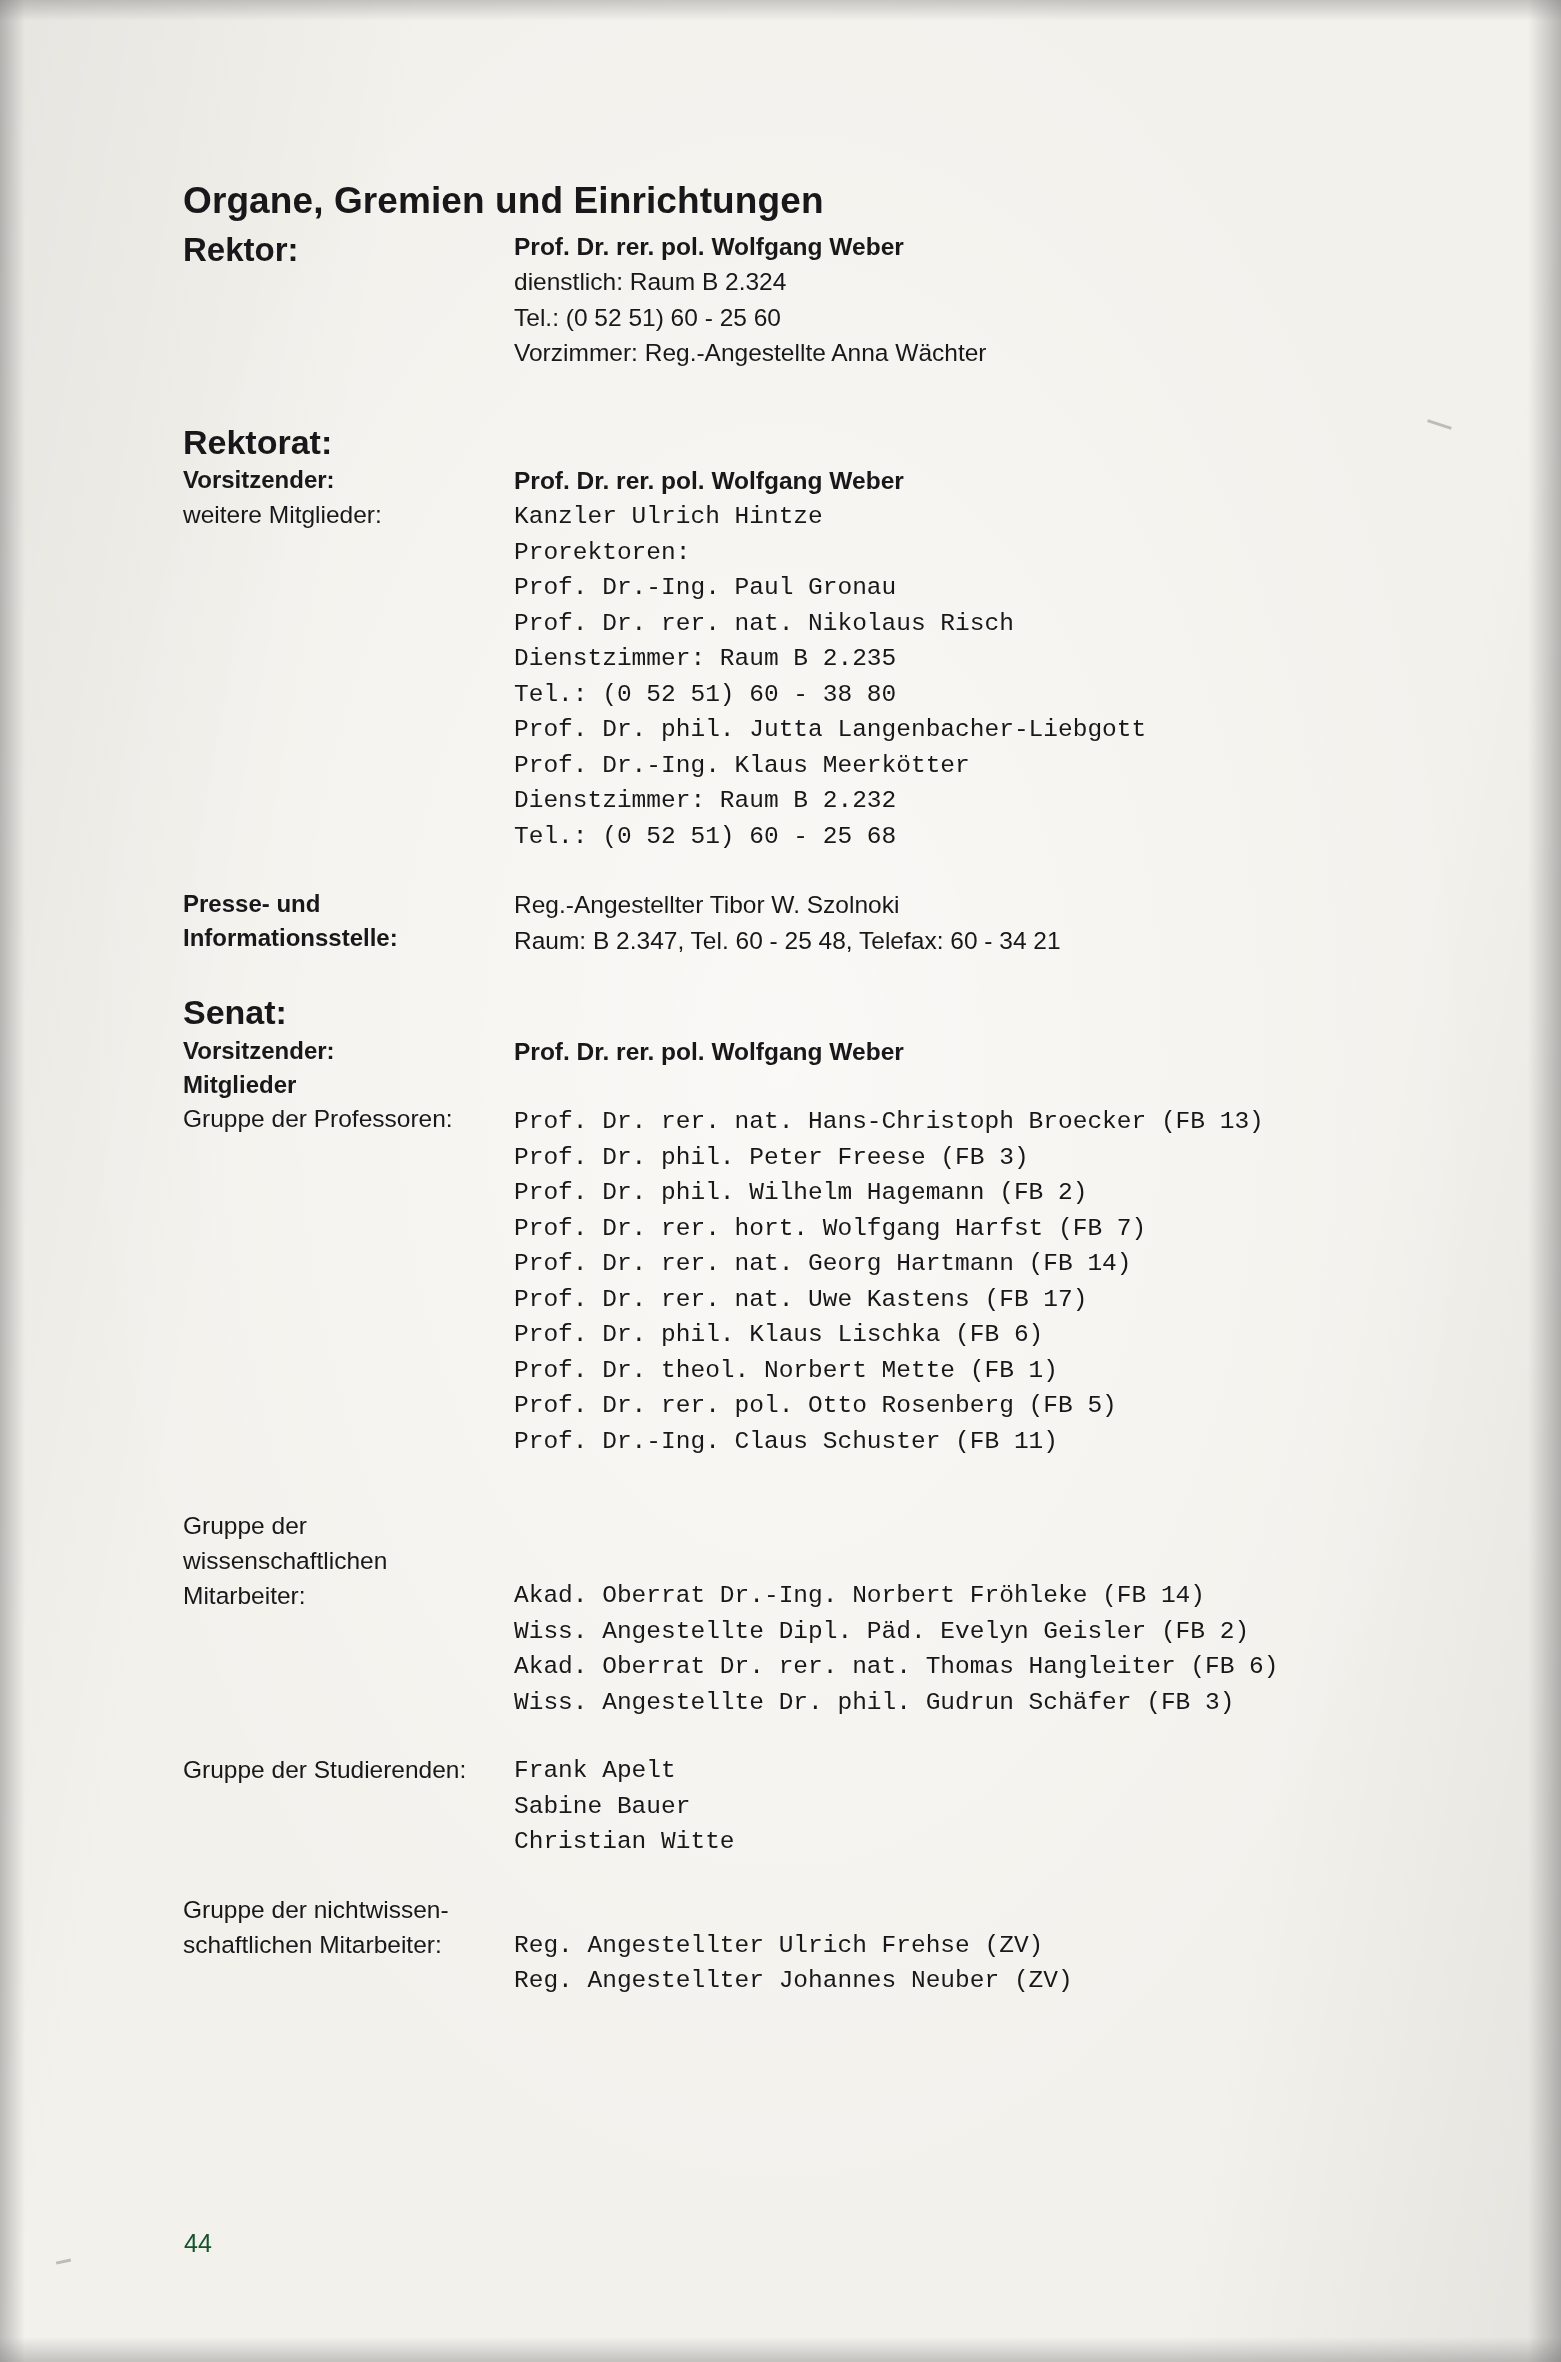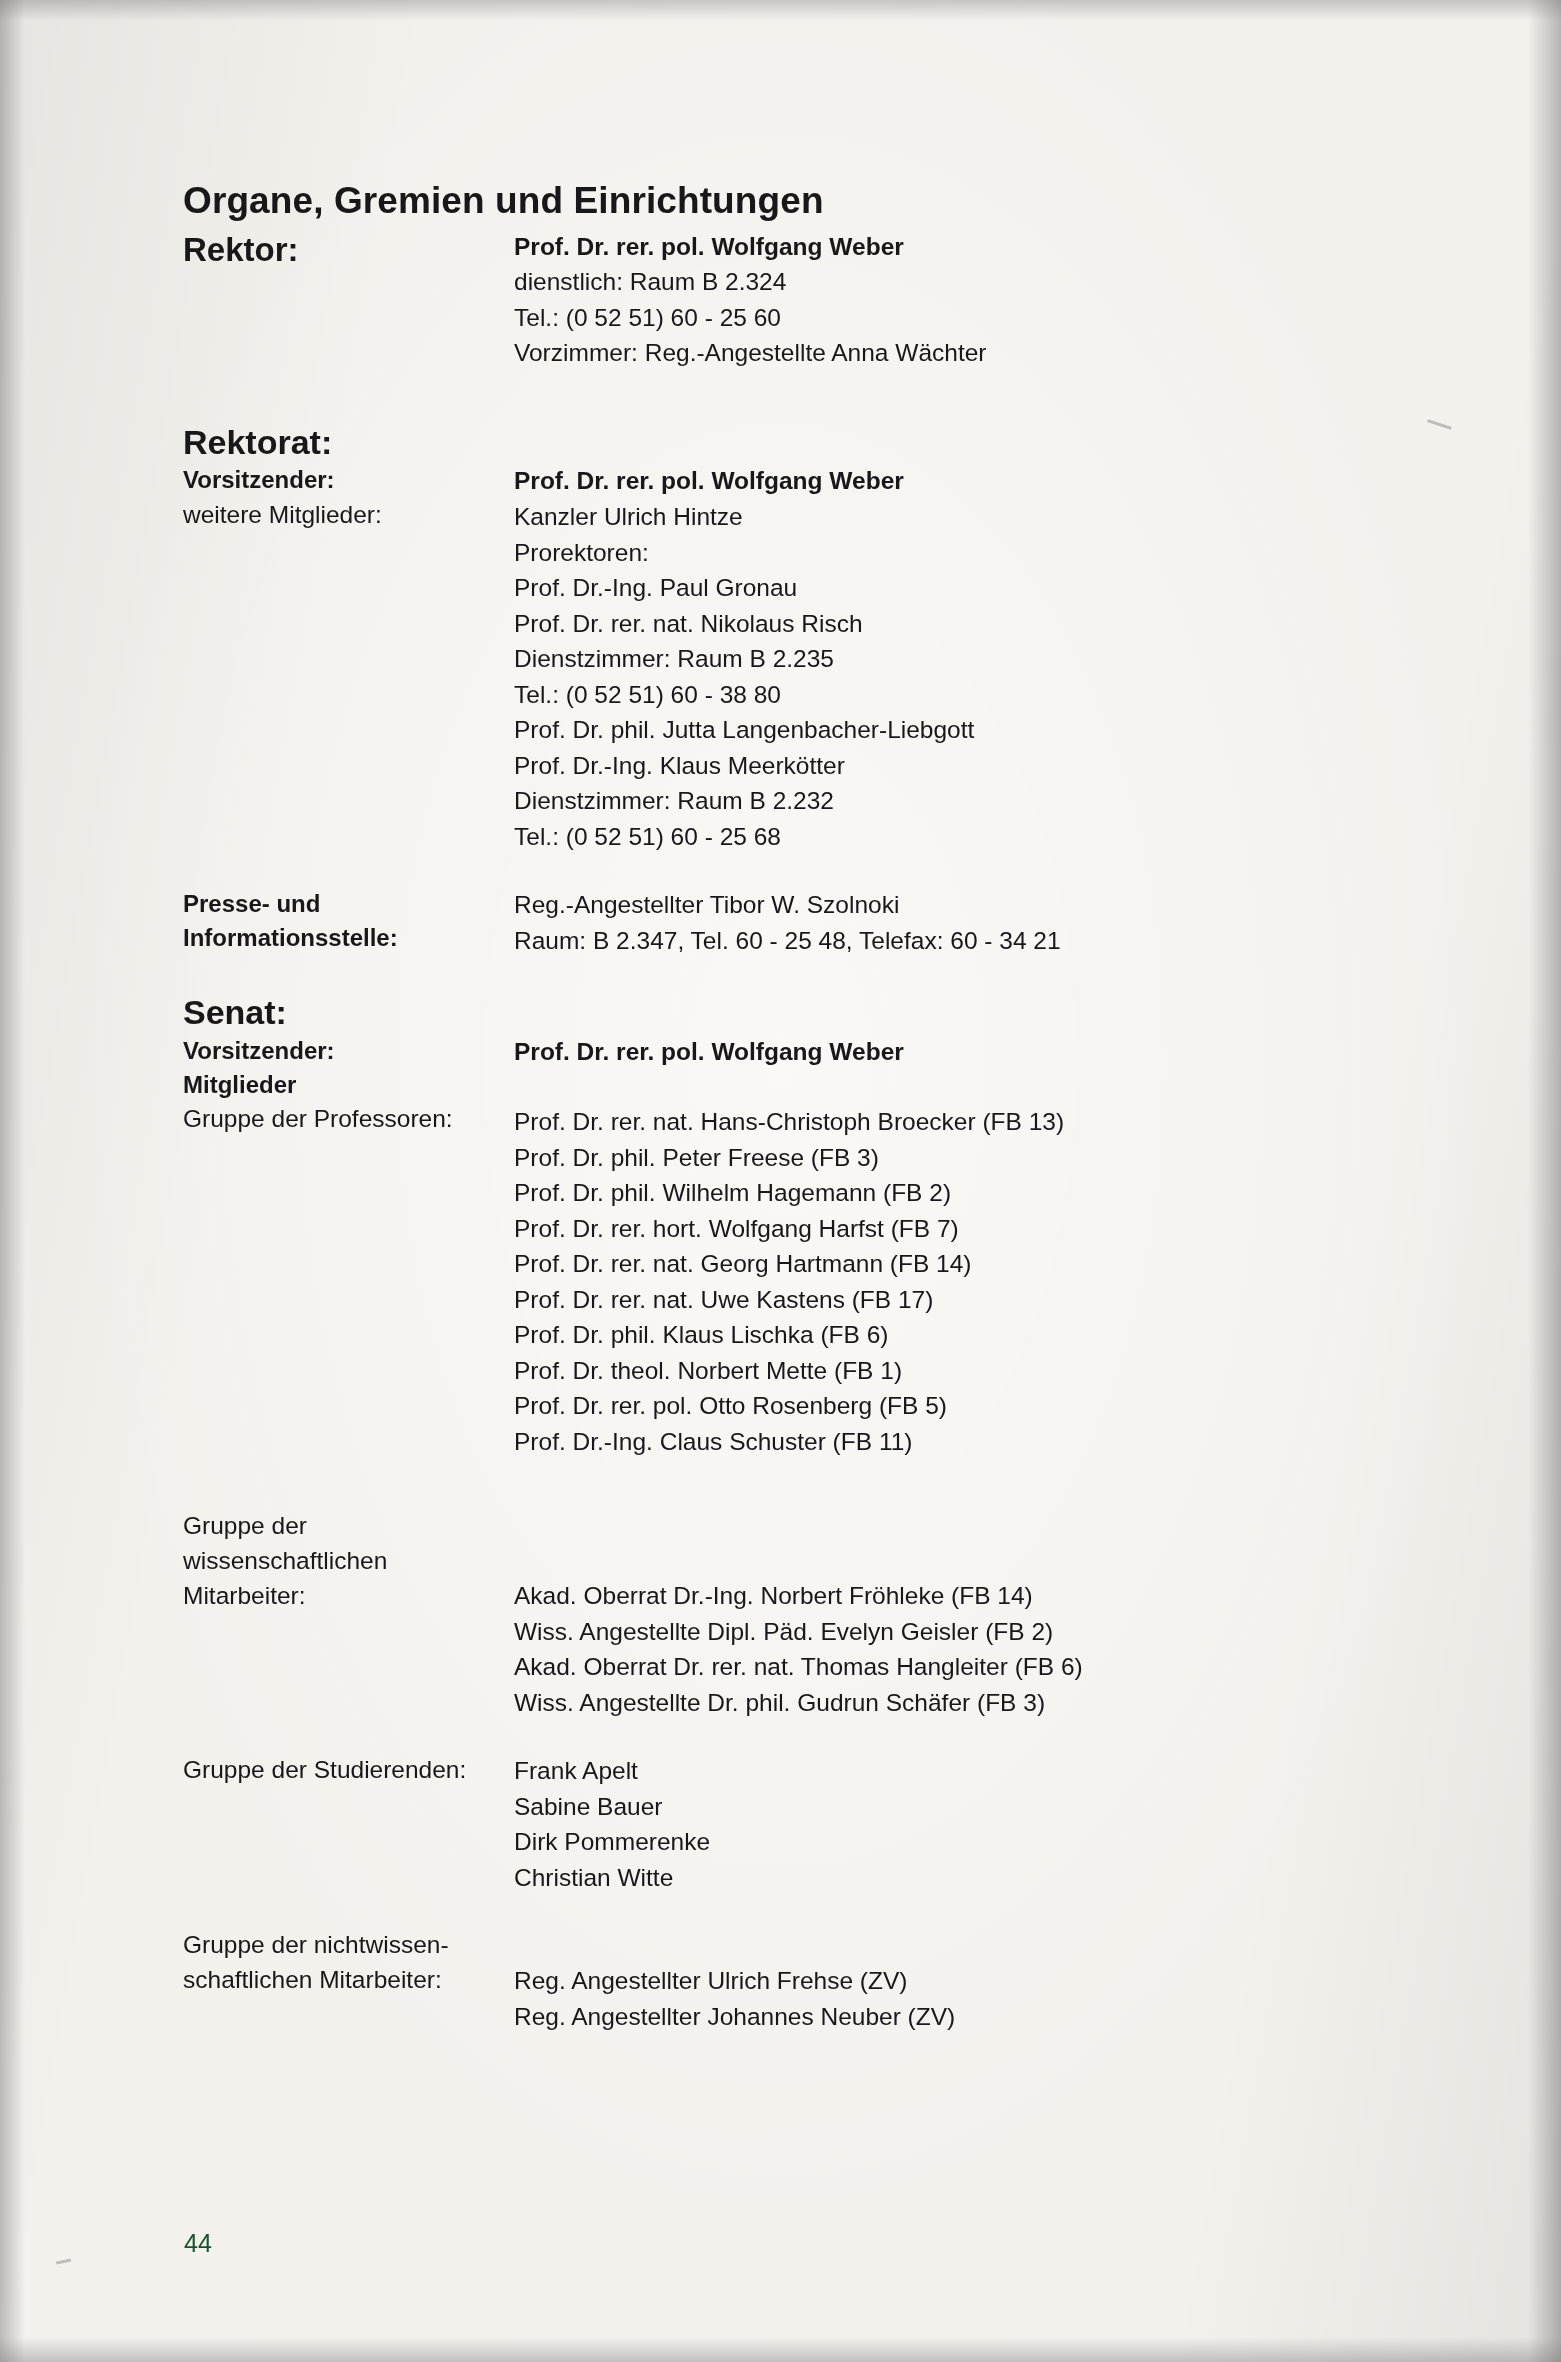--- a/index.html
+++ b/index.html
@@ -125,21 +125,21 @@
   }
   .val {
     font-size: 24.5px;
     line-height: 1.45;
     margin: 0;
     white-space: nowrap;
   }
   .spacer-m { height: 33px; }
   .spacer-l { height: 50px; }
 
-  .list .val { white-space: nowrap; }
+  .list .val { white-space: nowrap; font-family: Liberation Mono, monospace; }
 
   .page-number {
     position: absolute;
     left: 184px;
     bottom: 104px;
     font-size: 25px;
     color: #14532d;
     z-index: 4;
   }
 
@@ -262,21 +262,20 @@
 
     <div class="spacer-m"></div>
 
     <div class="block">
       <div class="left-col">
         <p class="lbl">Gruppe der Studierenden:</p>
       </div>
       <div class="right-col list">
         <p class="val">Frank Apelt</p>
         <p class="val">Sabine Bauer</p>
-        <p class="val">Dirk Pommerenke</p>
         <p class="val">Christian Witte</p>
       </div>
     </div>
 
     <div class="spacer-m"></div>
 
     <div class="block">
       <div class="left-col">
         <p class="lbl">Gruppe der nichtwissen-</p>
         <p class="lbl">schaftlichen Mitarbeiter:</p>

